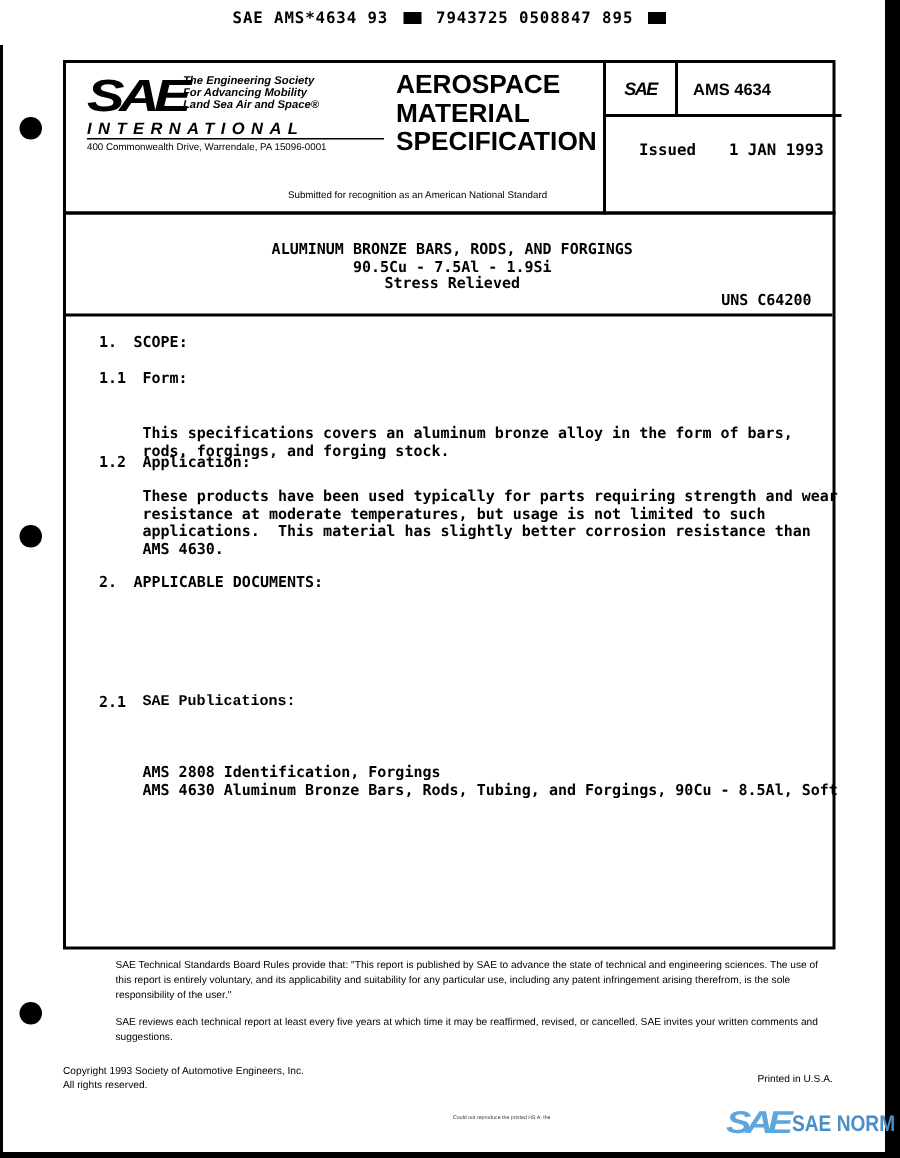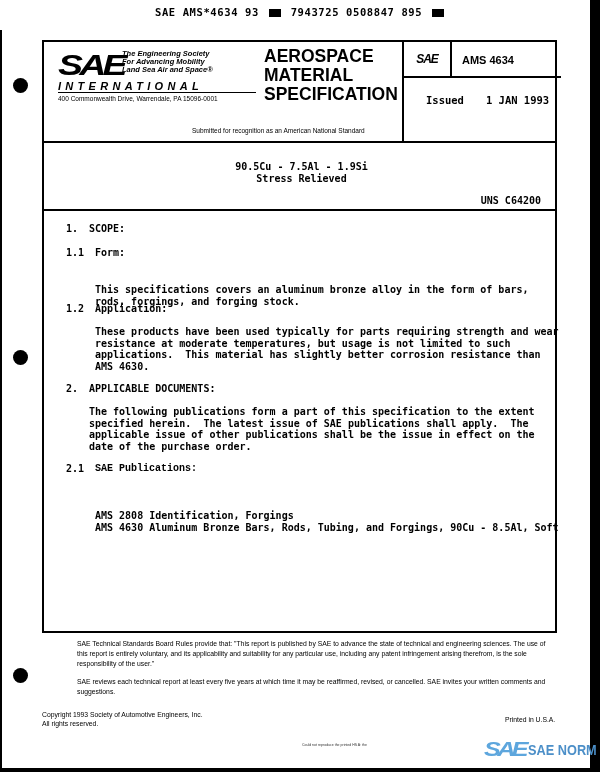--- a/index.html
+++ b/index.html
@@ -85,20 +85,21 @@
     <div class="sae-cell">SAE</div>
     <div class="ams-cell">AMS 4634</div>
     <div class="issued mono">
       <span>Issued</span><span class="date">1 JAN 1993</span>
     </div>
   </div>
 </div>
 
 <div class="main mono">
   <div class="title">
+    <div>ALUMINUM BRONZE BARS, RODS, AND FORGINGS</div>
     <div>90.5Cu - 7.5Al - 1.9Si</div>
     <div>Stress Relieved</div>
   </div>
   <div class="uns">UNS C64200</div>
   <div class="uline"></div>
 
   <div class="sec-num" style="left:22px; top:80px;">1.</div>
   <div class="sec-num" style="left:45px; top:80px;">SCOPE:</div>
 
   <div class="sec-num" style="left:22px; top:104px;">1.1</div>
@@ -108,24 +109,20 @@
 
   <div class="sec-num" style="left:22px; top:160px;">1.2</div>
   <div class="sec-num" style="left:51px; top:160px;">Application:</div>
   <div class="body-text" style="left:51px; top:183px;">These products have been used typically for parts requiring strength and wear
 resistance at moderate temperatures, but usage is not limited to such
 applications.  This material has slightly better corrosion resistance than
 AMS 4630.</div>
 
   <div class="sec-num" style="left:22px; top:240px;">2.</div>
   <div class="sec-num" style="left:45px; top:240px;">APPLICABLE DOCUMENTS:</div>
-  <div class="body-text" style="left:45px; top:263px;">The following publications form a part of this specification to the extent
-specified herein.  The latest issue of SAE publications shall apply.  The
-applicable issue of other publications shall be the issue in effect on the
-date of the purchase order.</div>
 
   <div class="sec-num" style="left:22px; top:320px;">2.1</div>
   <div class="sec-num" style="left:51px; top:320px;font-family:Liberation Mono, monospace;">SAE Publications:</div>
   <div class="body-text" style="left:51px; top:367px;">AMS 2808 Identification, Forgings
 AMS 4630 Aluminum Bronze Bars, Rods, Tubing, and Forgings, 90Cu - 8.5Al, Soft</div>
 </div>
 
 <div class="fine" style="left:77px; top:639px; width:480px;">SAE Technical Standards Board Rules provide that: "This report is published by SAE to advance the state of technical and engineering sciences. The use of this report is entirely voluntary, and its applicability and suitability for any particular use, including any patent infringement arising therefrom, is the sole responsibility of the user."</div>
 <div class="fine" style="left:77px; top:677px; width:480px;">SAE reviews each technical report at least every five years at which time it may be reaffirmed, revised, or cancelled. SAE invites your written comments and suggestions.</div>
 <div class="fine" style="left:42px; top:710px; line-height:9px;">

